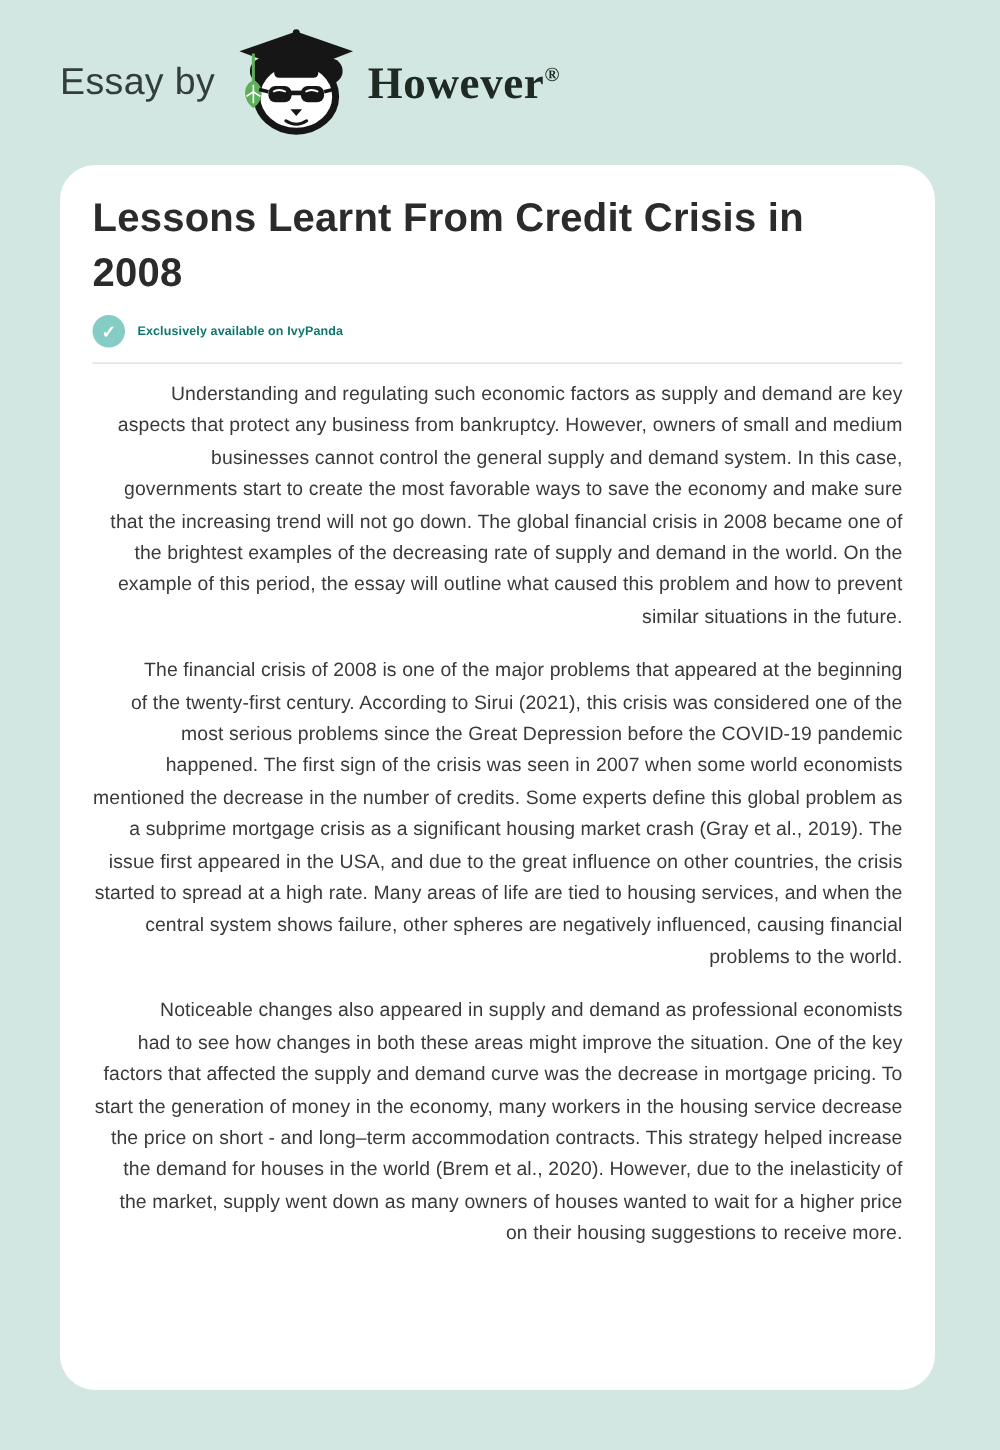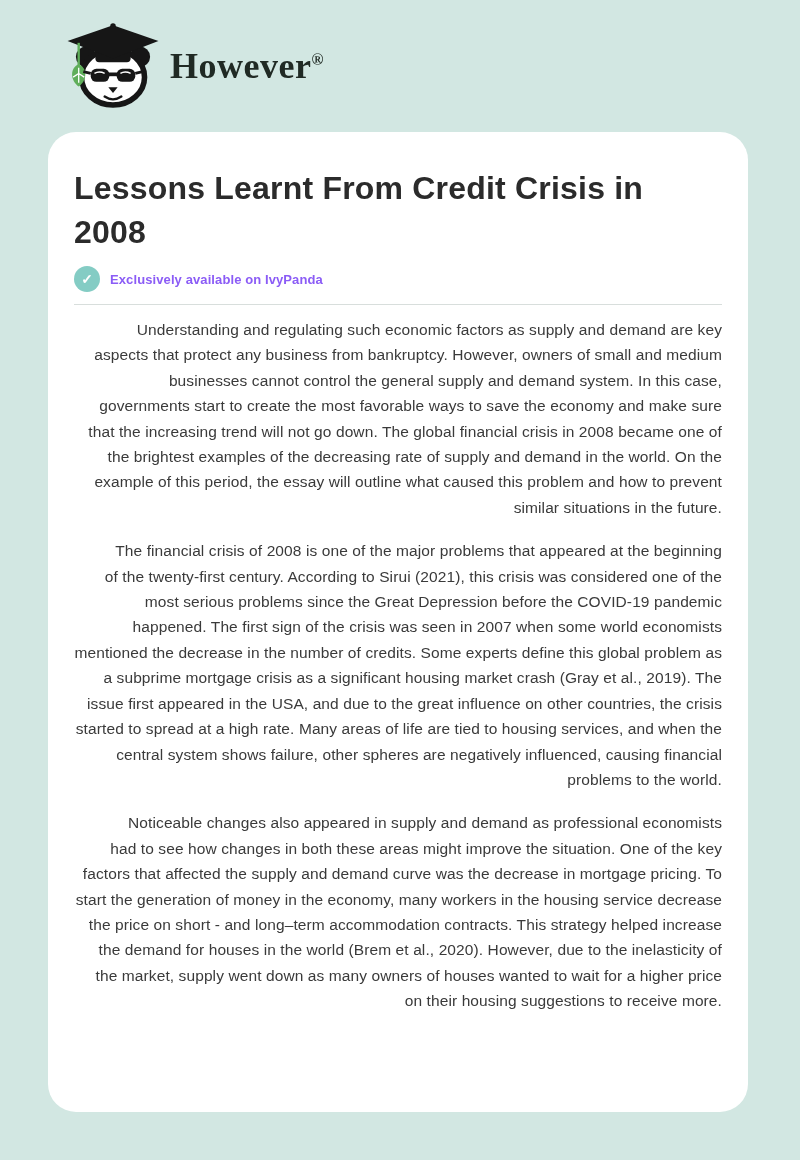--- a/index.html
+++ b/index.html
@@ -43,21 +43,21 @@
     vertical-align: super;
     font-weight: bold;
   }
   
   .essay-card {
     width: 700px;
     min-height: 980px;
     margin-left: 48px;
     background: #ffffff;
     border-radius: 28px;
-    padding: 34px 26px 40px 26px;
+    padding: 20px 26px 40px 26px;
   }
   .page-title {
     font-size: 32px;
     line-height: 44px;
     font-weight: bold;
     color: #2b2b2b;
     letter-spacing: 0.2px;
     margin-bottom: 12px;
   }
   .availability {
@@ -73,23 +73,23 @@
     background: #84ccc4;
     color: #ffffff;
     font-size: 14px;
     font-weight: bold;
     display: flex;
     align-items: center;
     justify-content: center;
     flex: 0 0 auto;
   }
   .availability-label {
-    font-size: 13px;
+    font-size: 10px;
     font-weight: bold;
-    color: #8b5cf6;
+    color: #0f766e;
     letter-spacing: 0.1px;
   }
   .divider {
     border: none;
     border-top: 1px solid #d8dedc;
     margin-bottom: 12px;
   }
   .essay-body p {
     font-size: 15.5px;
     line-height: 25.4px;
@@ -98,20 +98,21 @@
     letter-spacing: 0.1px;
     margin-bottom: 18px;
     text-align: right;
   }
   .essay-body p:last-child { margin-bottom: 0; }
 </style>
 </head>
 <body>
 
 <header class="site-header">
+  <span class="essay-by">Essay by</span>
 
   <span class="logo-wrap">
     <svg viewBox="0 0 110 96" xmlns="http://www.w3.org/2000/svg" aria-hidden="true">
 
       <circle cx="26" cy="38" r="11" fill="#161616"></circle>
       <circle cx="84" cy="38" r="11" fill="#161616"></circle>
 
       <ellipse cx="55" cy="60" rx="34" ry="30" fill="#ffffff" stroke="#161616" stroke-width="6"></ellipse>
 
       <rect x="36" y="28" width="38" height="16" rx="4" fill="#161616"></rect>

